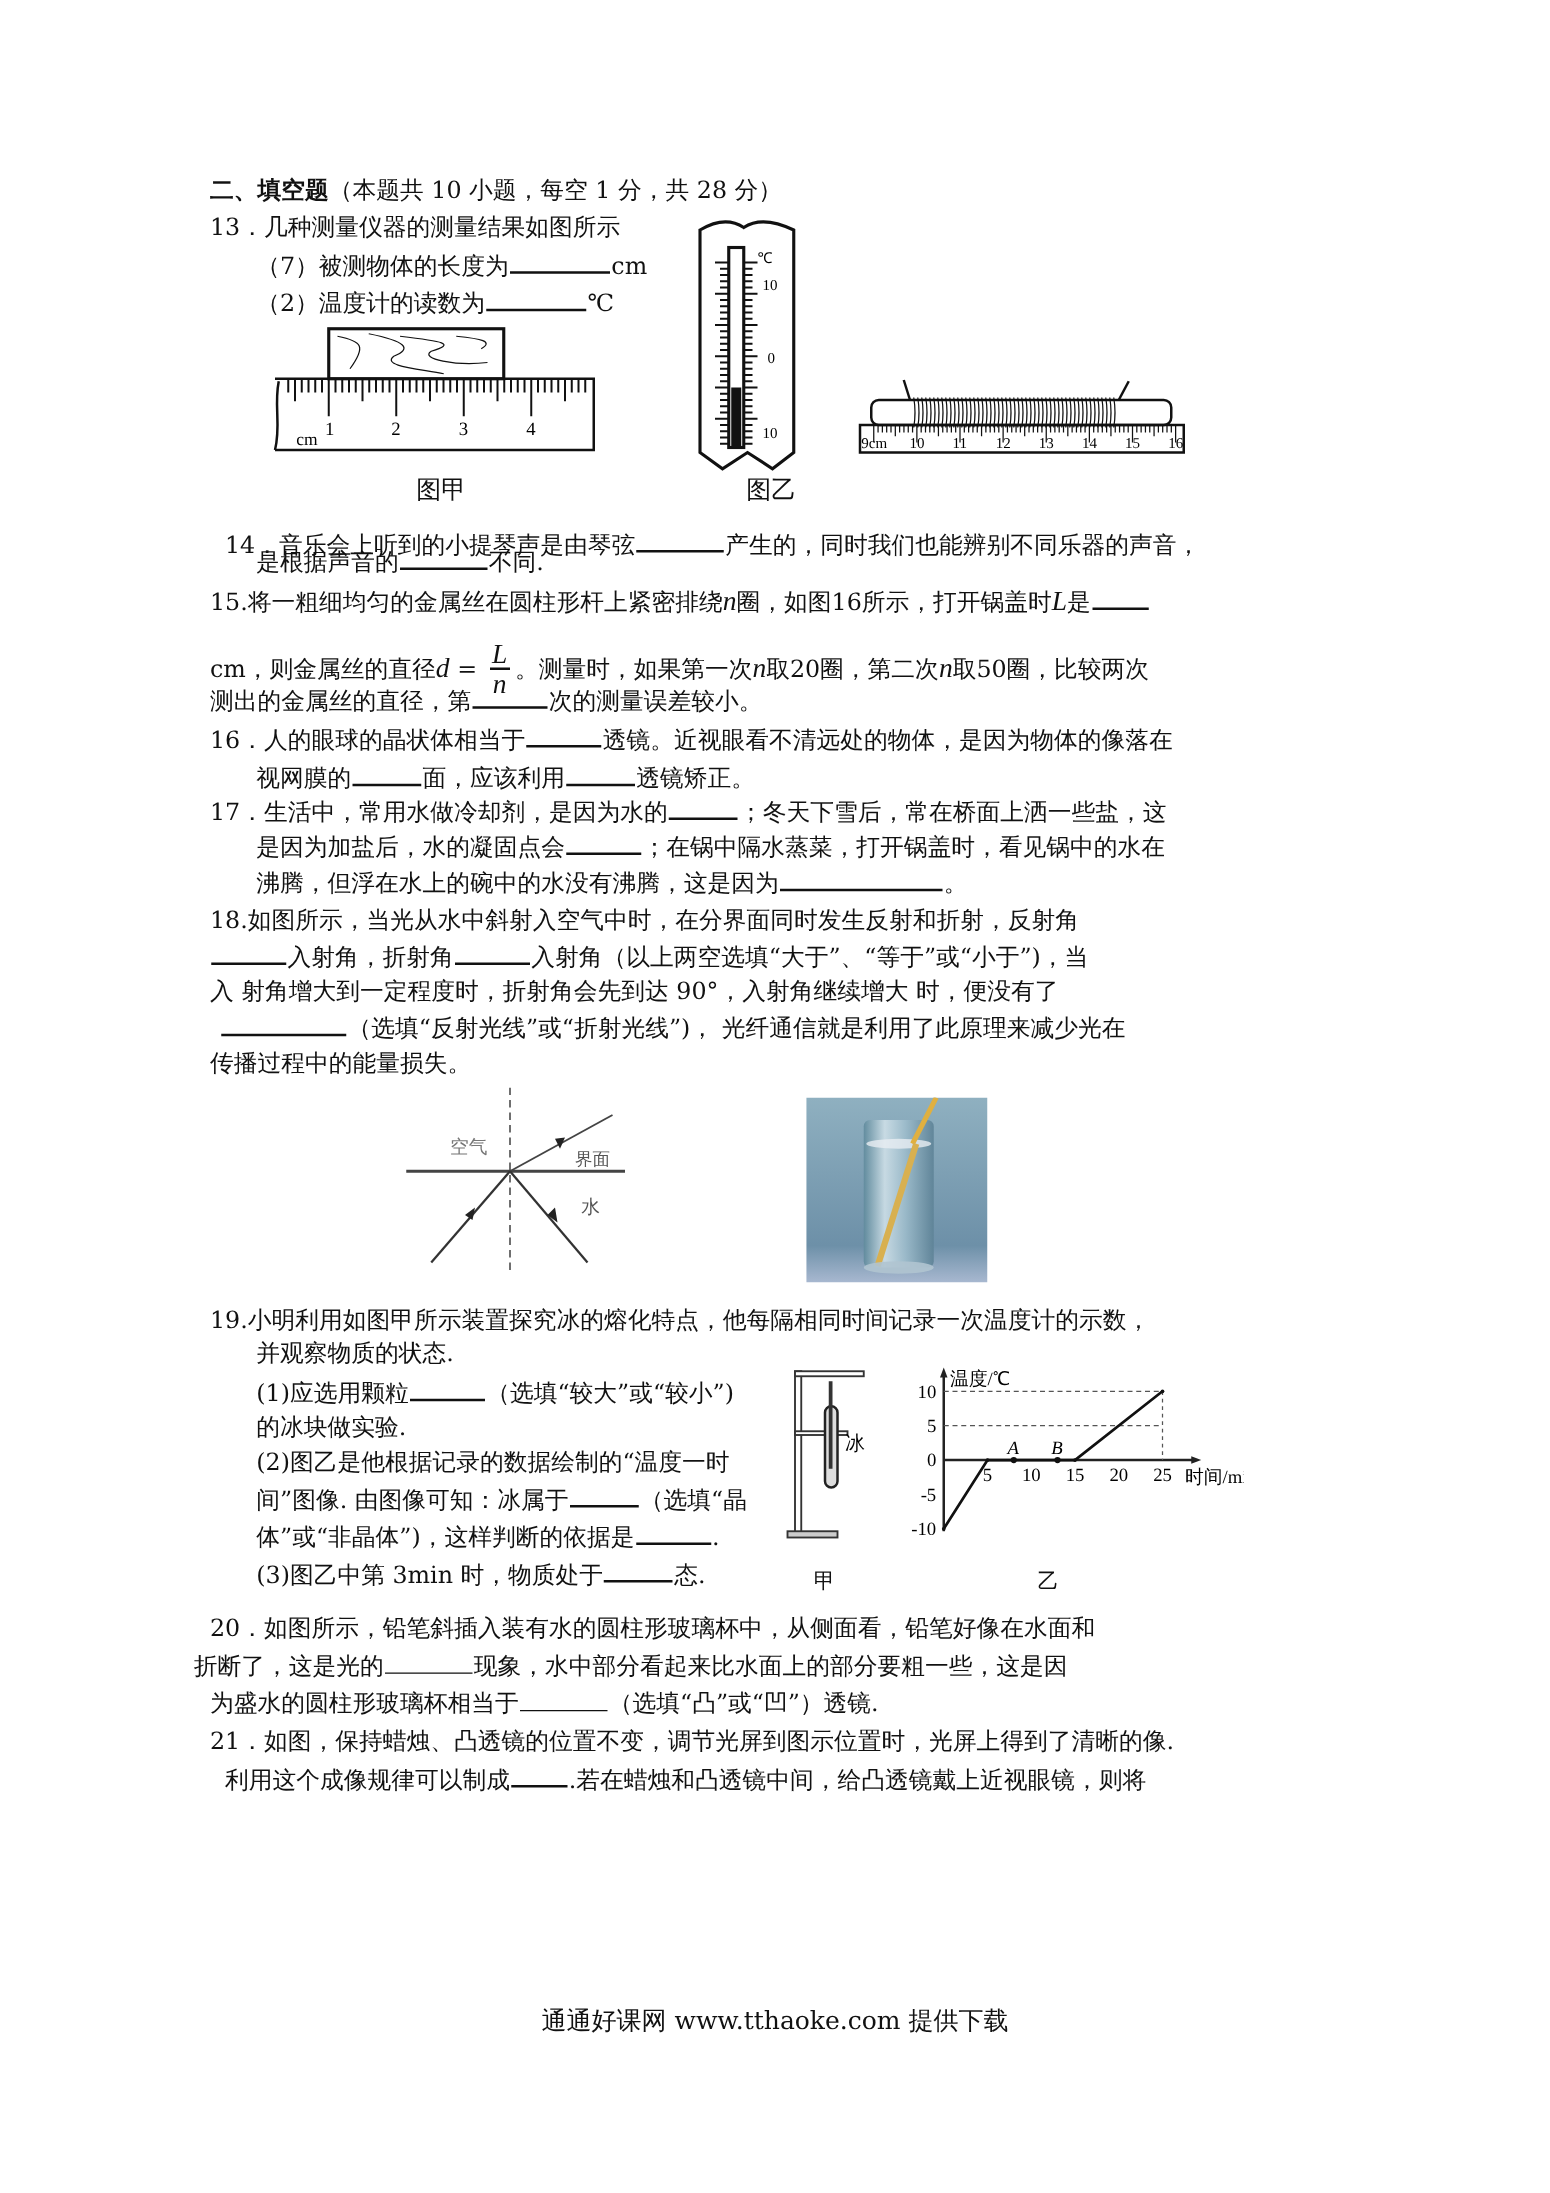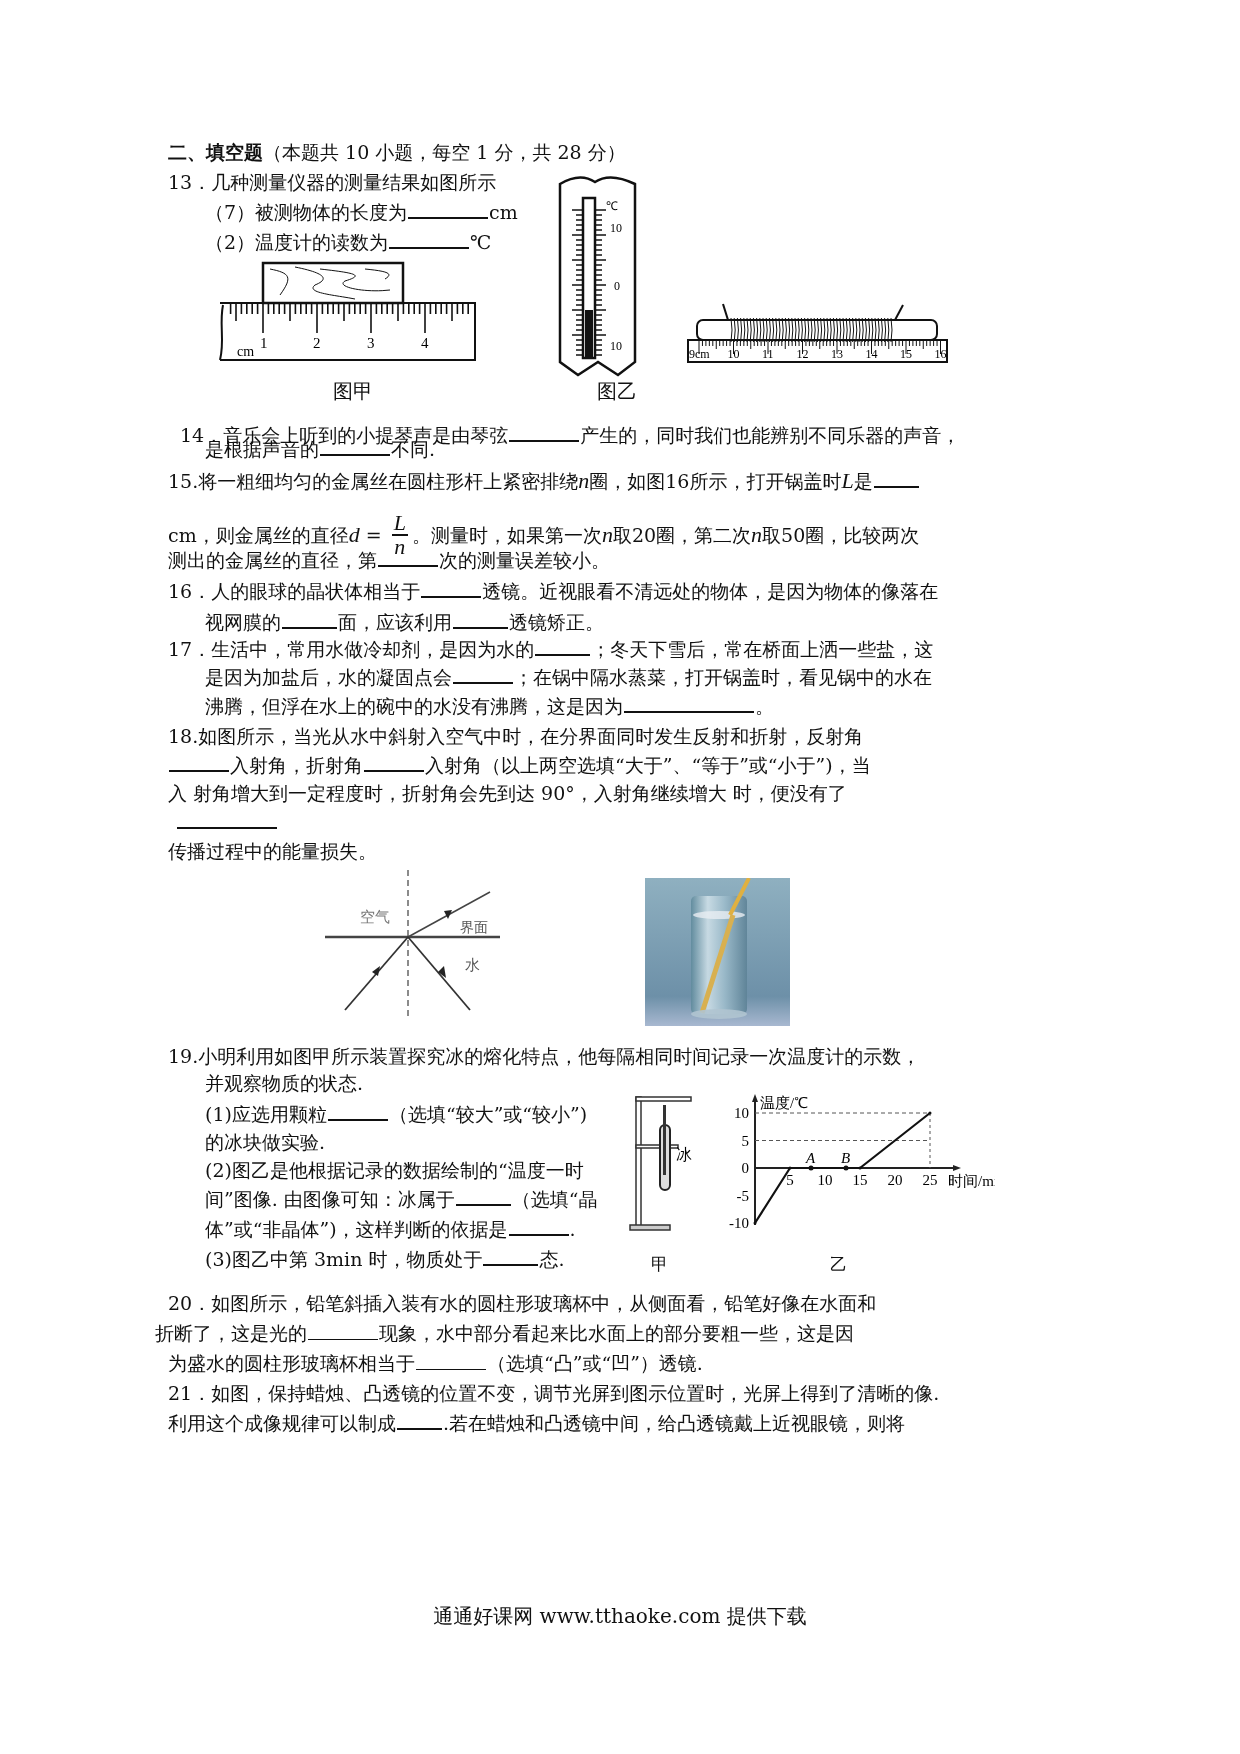--- a/index.html
+++ b/index.html
@@ -342,21 +342,21 @@
 <div class="ln" style="left:205px;top:693px;">
   <span>沸腾，但浮在水上的碗中的水没有沸腾，这是因为</span><span class="blank b150" style="width:130px;"></span><span>。</span>
 </div>
 
 <div class="ln" style="left:168px;top:723px;">18.如图所示，当光从水中斜射入空气中时，在分界面同时发生反射和折射，反射角</div>
 <div class="ln" style="left:168px;top:752px;">
   <span class="blank b60"></span><span>入射角，折射角</span><span class="blank b60"></span><span>入射角（以上两空选填“大于”、“等于”或“小于”)，当</span>
 </div>
 <div class="ln" style="left:168px;top:780px;">入 射角增大到一定程度时，折射角会先到达 90°，入射角继续增大 时，便没有了</div>
 <div class="ln" style="left:176px;top:809px;">
-  <span class="blank b100"></span>
+  <span class="blank b100"></span><span>（选填“反射光线”或“折射光线”)， 光纤通信就是利用了此原理来减少光在</span>
 </div>
 <div class="ln" style="left:168px;top:838px;">传播过程中的能量损失。</div>
 
 <svg style="position:absolute;left:320px;top:870px;" width="200" height="150">
   <line x1="88" y1="0" x2="88" y2="150" stroke="#666" stroke-width="1.5" stroke-dasharray="6,4"></line>
   <line x1="5" y1="67" x2="180" y2="67" stroke="#444" stroke-width="2.5"></line>
   <line x1="88" y1="67" x2="170" y2="22" stroke="#444" stroke-width="1.5"></line>
   <polygon points="132,40 124,41 128,49" fill="#222"></polygon>
   <line x1="25" y1="140" x2="88" y2="67" stroke="#333" stroke-width="1.8"></line>
   <polygon points="60,96 52,102 58,106" fill="#222" transform="rotate(0)"></polygon>
@@ -451,17 +451,17 @@
 
 <div class="ln" style="left:168px;top:1290px;">20．如图所示，铅笔斜插入装有水的圆柱形玻璃杯中，从侧面看，铅笔好像在水面和</div>
 <div class="ln" style="left:155px;top:1320px;">
   <span>折断了，这是光的</span><span class="blank b70" style="border-bottom-width:1.5px;"></span><span>现象，水中部分看起来比水面上的部分要粗一些，这是因</span>
 </div>
 <div class="ln" style="left:168px;top:1350px;">
   <span>为盛水的圆柱形玻璃杯相当于</span><span class="blank b70" style="border-bottom-width:1.5px;"></span><span>（选填“凸”或“凹”）透镜.</span>
 </div>
 
 <div class="ln" style="left:168px;top:1380px;">21．如图，保持蜡烛、凸透镜的位置不变，调节光屏到图示位置时，光屏上得到了清晰的像.</div>
-<div class="ln" style="left:168px;top:1410px;">
+<div class="ln" style="left:180px;top:1410px;">
   <span>利用这个成像规律可以制成</span><span class="blank b45"></span><span>.若在蜡烛和凸透镜中间，给凸透镜戴上近视眼镜，则将</span>
 </div>
 
 <div class="footer">通通好课网  www.tthaoke.com  提供下载</div>
 
 </body></html>

